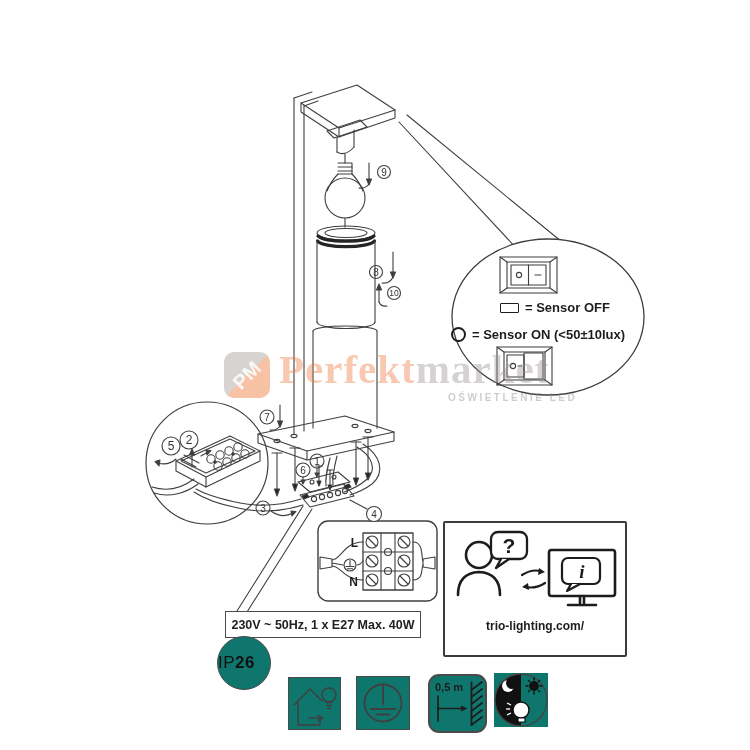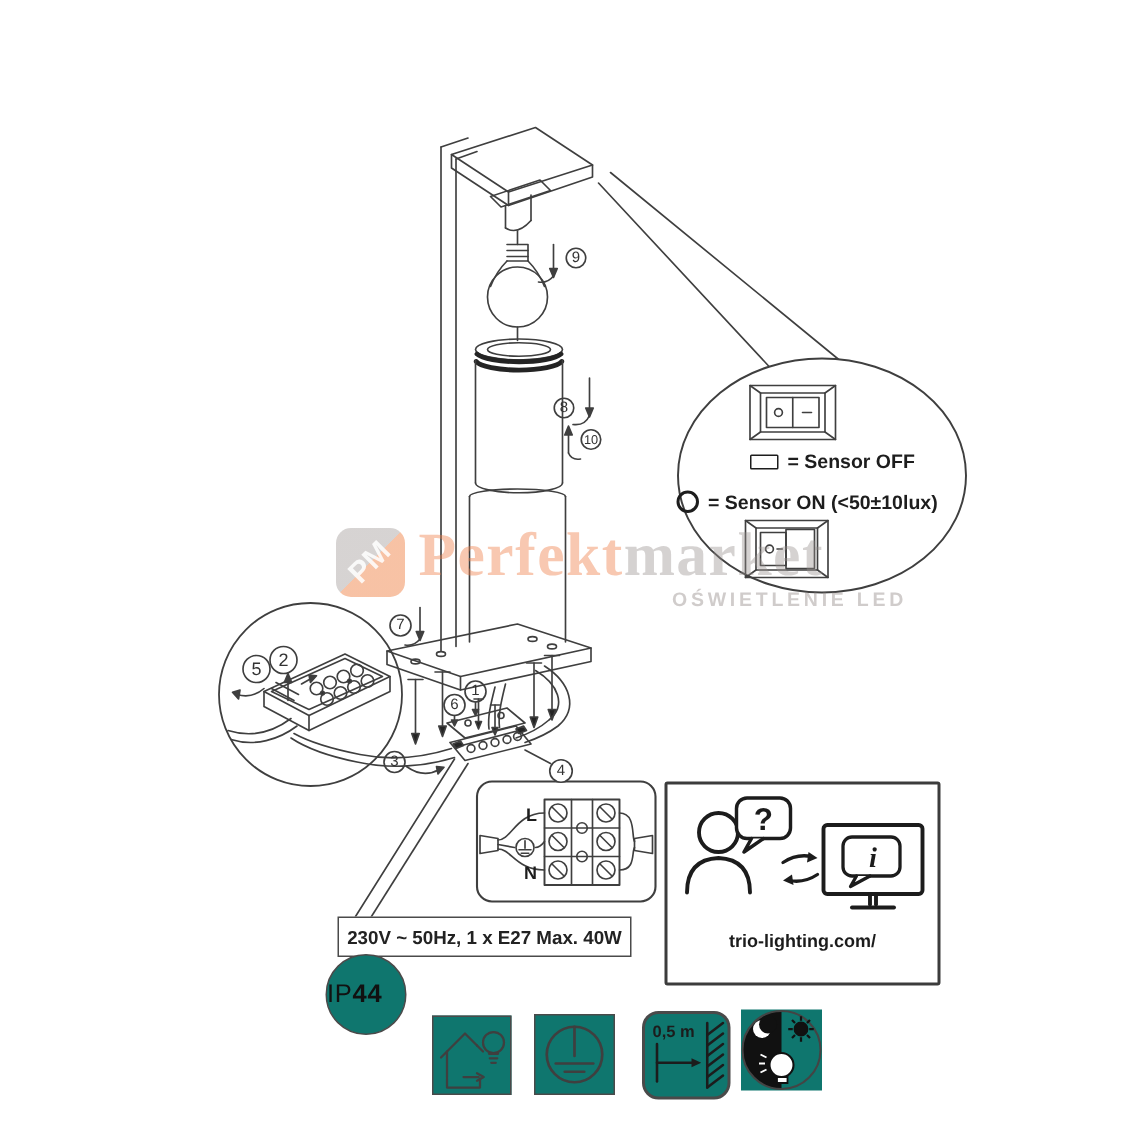--- a/index.html
+++ b/index.html
@@ -12,21 +12,21 @@
 
   
   #watermark{left:224px;top:344px;z-index:6;display:flex;align-items:flex-start;gap:9px;}
   .wm-logo{width:46px;height:46px;margin-top:8px;border-radius:10px;
      background:linear-gradient(135deg,rgba(165,158,156,.45) 0 50%,rgba(238,120,55,.45) 50% 100%);
      display:flex;align-items:center;justify-content:center;}
   .wm-logo span{color:rgba(255,255,255,.85);font-weight:700;font-size:20px;transform:rotate(-45deg);}
   .wm-text{font-size:41px;font-weight:700;line-height:50px;letter-spacing:1px;white-space:nowrap;font-family:Liberation Serif, serif;}
   .wm-orange{color:rgba(238,125,70,.42);}
   .wm-gray{color:rgba(150,142,140,.40);}
-  #wm-sub{left:448px;top:392px;z-index:6;font-size:13px;font-weight:700;letter-spacing:2.5px;
+  #wm-sub{left:448px;top:392px;z-index:6;font-size:10px;font-weight:700;letter-spacing:2.5px;
      color:rgba(150,142,140,.45);white-space:nowrap;text-align:center;}
 
   
   .sensor-line{display:flex;align-items:center;gap:6px;font-size:13px;font-weight:600;
      color:#1d1d1d;z-index:4;white-space:nowrap;}
   #sensor-off{left:460px;top:300px;padding-left:40px;}
   #sensor-on{left:451px;top:327px;}
   .sym-rect{width:17px;height:8px;border:1.8px solid #1d1d1d;border-radius:1px;flex:none;}
   .sym-circle{width:11px;height:11px;border:2.4px solid #1d1d1d;border-radius:50%;flex:none;}
 
@@ -389,21 +389,21 @@
       </g>
     </g>
     <text class="qmark" x="64" y="30">?</text>
     <text class="imark" x="137" y="55">i</text>
   </svg>
   <div class="support-url">trio-lighting.com/</div>
 </div>
 
 <div id="ip-badge" class="abs badge">
   <span class="ip">IP</span>
-    <span class="ipv">44</span>
+    <span class="ipv">26</span>
 </div>
 
 <div id="house-badge" class="abs badge">
   <svg width="51" height="51" viewBox="0 0 51 51">
     <g stroke="#3f3f3f" stroke-width="1.5" fill="none" stroke-linecap="round" stroke-linejoin="round">
       <path d="M5,27 L21,11 L29,19"></path>
         <path d="M29,19 L33,23"></path>
       <path d="M9,23 L9,47 L31,47 L31,41"></path>
       <path d="M20,40 L30,40"></path>
       <path d="M29,37.5 L33.5,40 L29,42.5" fill="none"></path>

